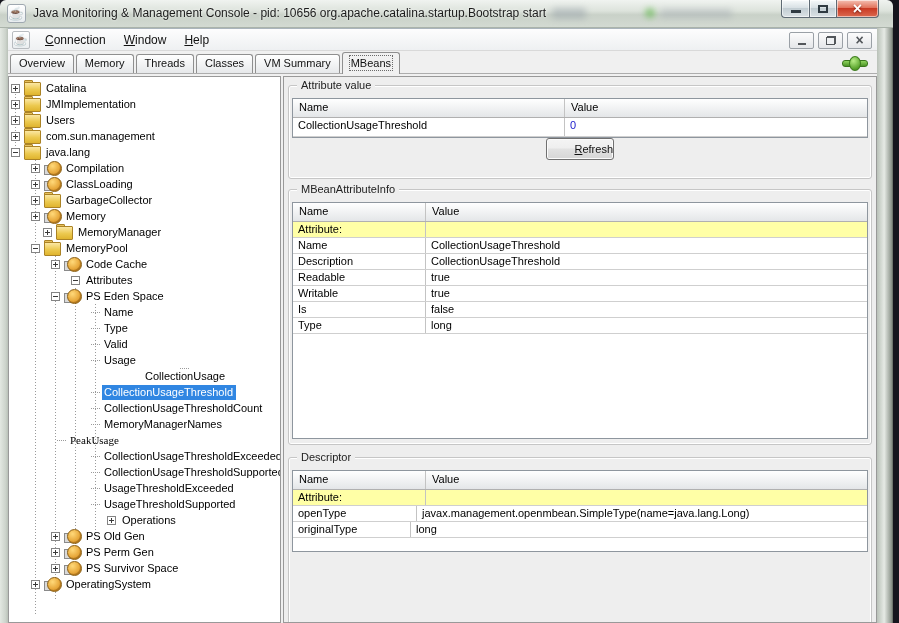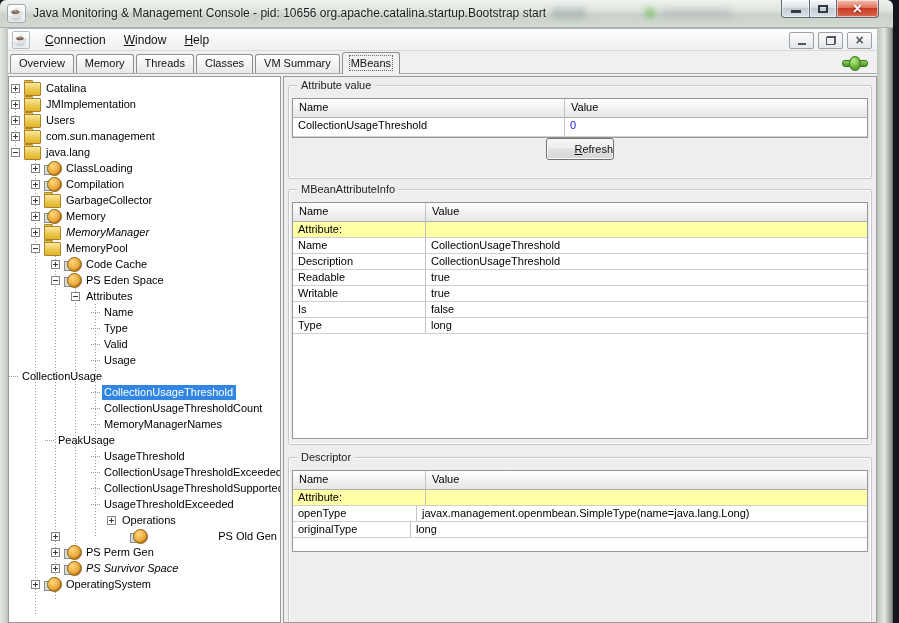--- a/index.html
+++ b/index.html
@@ -205,128 +205,128 @@
               <span class="tlabel">com.sun.management</span>
             </div>
             <div class="trow" style="padding-left: 2px;">
               <span class="toggle"></span>
               <span class="ticon folder"></span>
               <span class="tlabel">java.lang</span>
             </div>
             <div class="trow" style="padding-left: 22px;">
               <span class="toggle plus"></span>
               <span class="ticon bean"></span>
+              <span class="tlabel">Compilation</span>
+            </div>
+            <div class="trow" style="padding-left: 22px;">
+              <span class="toggle plus"></span>
+              <span class="ticon bean"></span>
               <span class="tlabel">ClassLoading</span>
             </div>
             <div class="trow" style="padding-left: 22px;">
               <span class="toggle plus"></span>
-              <span class="ticon bean"></span>
-              <span class="tlabel">Compilation</span>
-            </div>
-            <div class="trow" style="padding-left: 22px;">
-              <span class="toggle plus"></span>
               <span class="ticon folder"></span>
               <span class="tlabel">GarbageCollector</span>
             </div>
             <div class="trow" style="padding-left: 22px;">
               <span class="toggle plus"></span>
               <span class="ticon bean"></span>
               <span class="tlabel">Memory</span>
             </div>
-            <div class="trow" style="padding-left: 22px; font-style: italic;">
+            <div class="trow" style="padding-left: 34px;">
               <span class="toggle plus"></span>
               <span class="ticon folder"></span>
               <span class="tlabel">MemoryManager</span>
             </div>
             <div class="trow" style="padding-left: 22px;">
               <span class="toggle"></span>
               <span class="ticon folder"></span>
               <span class="tlabel">MemoryPool</span>
             </div>
             <div class="trow" style="padding-left: 42px;">
               <span class="toggle plus"></span>
               <span class="ticon bean"></span>
               <span class="tlabel">Code Cache</span>
-            </div>
-            <div class="trow" style="padding-left: 42px;">
-              <span class="toggle"></span>
-              <span class="ticon bean"></span>
-              <span class="tlabel">PS Eden Space</span>
             </div>
             <div class="trow" style="padding-left: 62px;">
               <span class="toggle"></span>
               <span class="tlabel">Attributes</span>
             </div>
+            <div class="trow" style="padding-left: 42px;">
+              <span class="toggle"></span>
+              <span class="ticon bean"></span>
+              <span class="tlabel">PS Eden Space</span>
+            </div>
             <div class="trow" style="padding-left: 82px;">
               <span class="stub"></span>
               <span class="tlabel">Name</span>
             </div>
             <div class="trow" style="padding-left: 82px;">
               <span class="stub"></span>
               <span class="tlabel">Type</span>
             </div>
             <div class="trow" style="padding-left: 82px;">
               <span class="stub"></span>
               <span class="tlabel">Valid</span>
             </div>
             <div class="trow" style="padding-left: 82px;">
               <span class="stub"></span>
               <span class="tlabel">Usage</span>
             </div>
-            <div class="trow" style="">
+            <div class="trow" style="padding-left: 82px; flex-direction: column;">
               <span class="stub"></span>
               <span class="tlabel">CollectionUsage</span>
             </div>
             <div class="trow sel" style="padding-left: 82px;">
               <span class="stub"></span>
               <span class="tlabel">CollectionUsageThreshold</span>
             </div>
             <div class="trow" style="padding-left: 82px;">
               <span class="stub"></span>
               <span class="tlabel">CollectionUsageThresholdCount</span>
             </div>
             <div class="trow" style="padding-left: 82px;">
               <span class="stub"></span>
               <span class="tlabel">MemoryManagerNames</span>
             </div>
-            <div class="trow" style="padding-left: 36px;">
+            <div class="trow" style="padding-left: 48px; font-family: Liberation Serif, serif;">
               <span class="stub"></span>
               <span class="tlabel">PeakUsage</span>
             </div>
             <div class="trow" style="padding-left: 82px;">
               <span class="stub"></span>
-              <span class="tlabel">UsageThreshold</span>
-            </div>
-            <div class="trow" style="padding-left: 82px;">
-              <span class="stub"></span>
               <span class="tlabel">CollectionUsageThresholdExceeded</span>
             </div>
             <div class="trow" style="padding-left: 82px;">
               <span class="stub"></span>
               <span class="tlabel">CollectionUsageThresholdSupported</span>
             </div>
             <div class="trow" style="padding-left: 82px;">
               <span class="stub"></span>
               <span class="tlabel">UsageThresholdExceeded</span>
             </div>
+            <div class="trow" style="padding-left: 82px;">
+              <span class="stub"></span>
+              <span class="tlabel">UsageThresholdSupported</span>
+            </div>
             <div class="trow" style="padding-left: 98px;">
               <span class="toggle plus"></span>
               <span class="tlabel">Operations</span>
             </div>
-            <div class="trow" style="padding-left: 42px; justify-content: space-between;">
+            <div class="trow" style="padding-left: 42px;">
               <span class="toggle plus"></span>
               <span class="ticon bean"></span>
               <span class="tlabel">PS Old Gen</span>
             </div>
             <div class="trow" style="padding-left: 42px;">
               <span class="toggle plus"></span>
               <span class="ticon bean"></span>
               <span class="tlabel">PS Perm Gen</span>
             </div>
-            <div class="trow" style="padding-left: 42px; font-style: italic;">
+            <div class="trow" style="padding-left: 42px;">
               <span class="toggle plus"></span>
               <span class="ticon bean"></span>
               <span class="tlabel">PS Survivor Space</span>
             </div>
             <div class="trow" style="padding-left: 22px;">
               <span class="toggle plus"></span>
               <span class="ticon bean"></span>
               <span class="tlabel">OperatingSystem</span>
             </div>
           </div>

